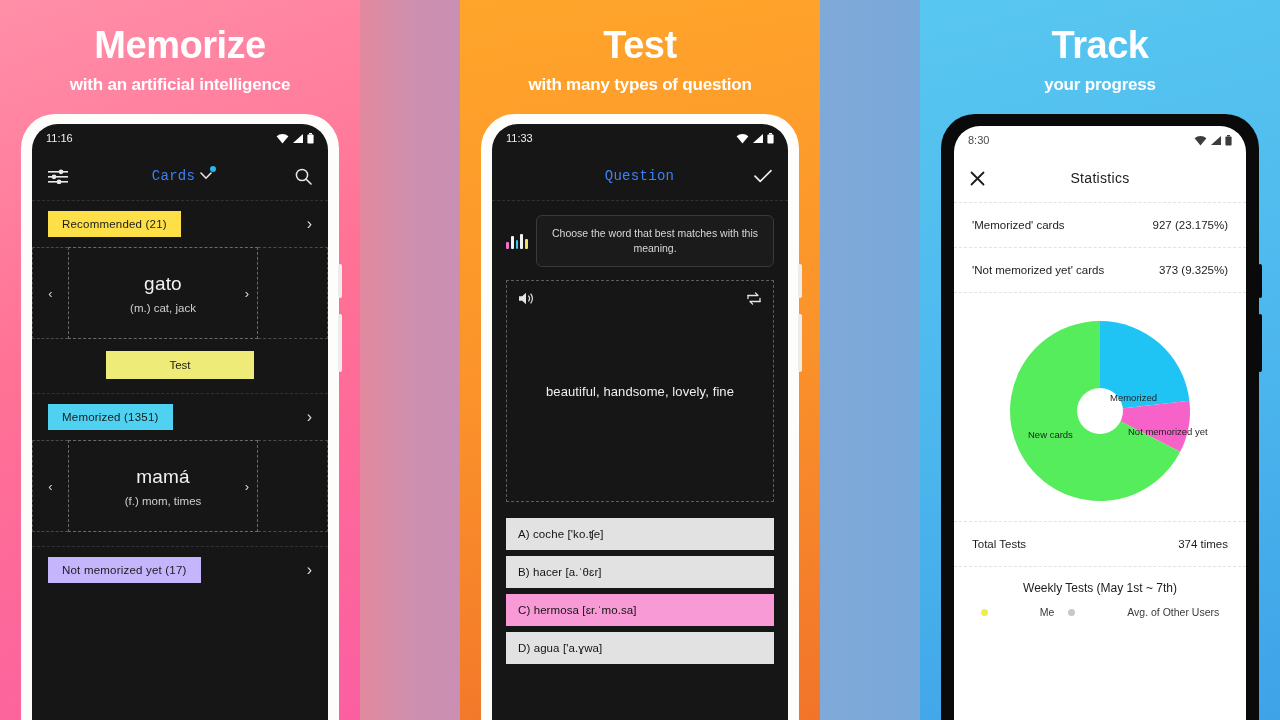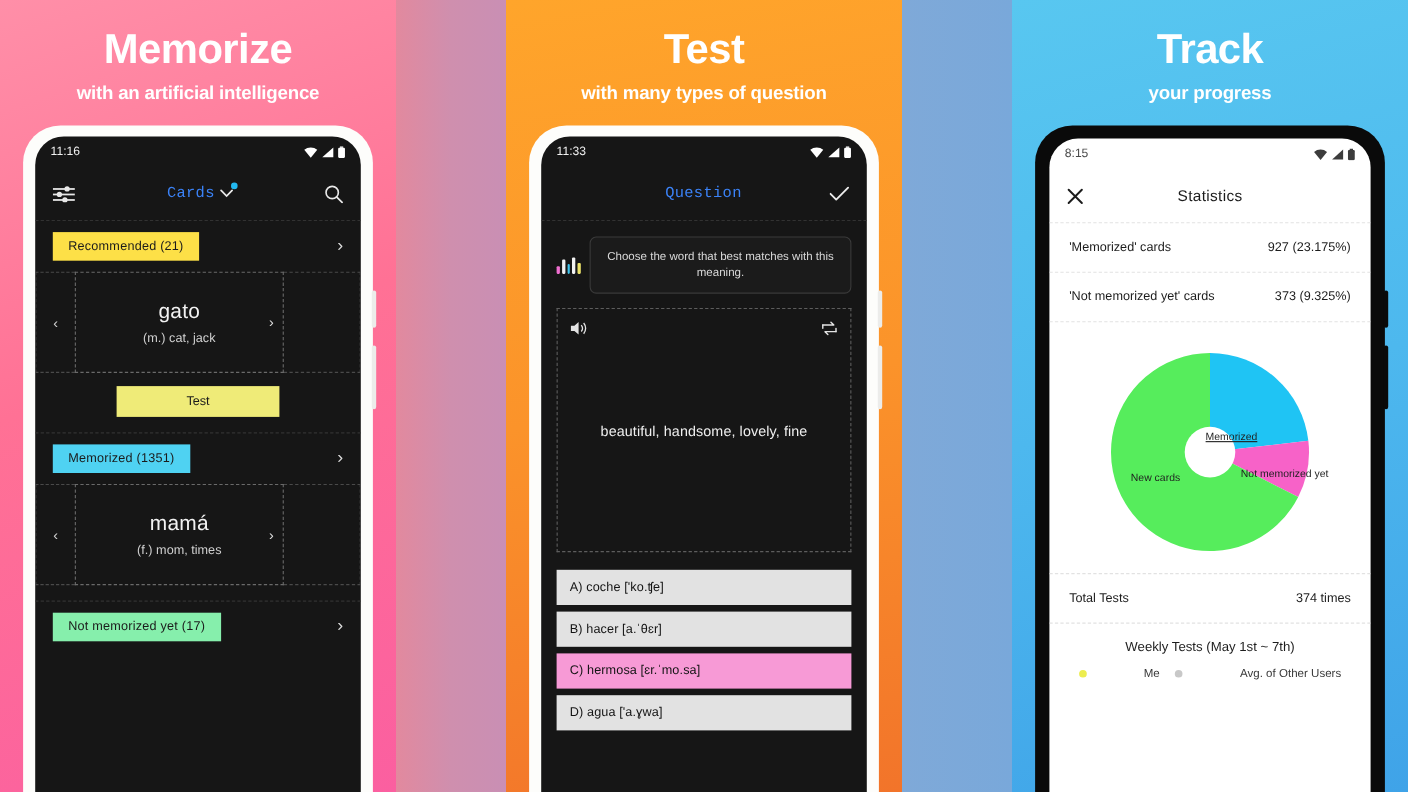--- a/index.html
+++ b/index.html
@@ -81,21 +81,21 @@
   .sec-head {
     display: flex; align-items: center; justify-content: space-between;
     padding: 0 16px 0 16px; margin-bottom: 10px;
   }
   .chip {
     font-size: 11.5px; color: #1b1b1b; padding: 7px 14px; font-weight: normal;
     letter-spacing: .2px;
   }
   .chip.yellow { background: #fde047; }
   .chip.cyan   { background: #4fd2f2; }
-  .chip.pink   { background: #86efac; }
+  .chip.pink   { background: #c4b5fd; }
   .chev { color: #dcdcdc; font-size: 16px; line-height: 1; }
 
   .card-row { display: flex; align-items: stretch; height: 92px; padding: 0 0; }
   .card-ghost {
     width: 36px; border: 1px dashed #4a4a4a; margin: 0 0;
     display: flex; align-items: center; justify-content: center;
     color: #cfcfcf; font-size: 13px;
   }
   .card-ghost.right { flex: 1; border-left: none; }
   .card-ghost.left  { border-right: none; }
@@ -140,21 +140,21 @@
   
   .stat-row {
     display: flex; align-items: center; justify-content: space-between;
     padding: 16px 18px; font-size: 11.5px; color: #1d1d1d;
   }
   .stat-row .val { color: #1d1d1d; }
   .chart-area { padding: 18px 0 10px 0; display: flex; justify-content: center; }
   .donut { position: relative; width: 200px; height: 200px; }
   .donut svg { display: block; }
   .donut-label { position: absolute; font-size: 9.5px; color: #1f1f1f; white-space: nowrap; }
-  .dl-mem { left: 96px; top: 81px; text-decoration: underline; }
+  .dl-mem { left: 110px; top: 81px; }
   .dl-not { left: 128px; top: 115px; }
   .dl-new { left: 28px; top: 118px; }
 
   .weekly-title { text-align: center; font-size: 12px; color: #1d1d1d; padding: 14px 0 0 0; }
   .legend { display: flex; align-items: center; justify-content: center; gap: 14px; padding-top: 11px; font-size: 10.5px; color: #3a3a3a; }
   .legend span.dot { width: 7px; height: 7px; border-radius: 50%; display: inline-block; margin-right: 5px; vertical-align: middle; }
   .legend .item { display: flex; align-items: center; gap: 47px; }
 </style>
 </head>
 <body>
@@ -347,21 +347,21 @@
       <div class="h1">Track</div>
       <div class="h2">your progress</div>
     </div>
 
     <div class="phone black">
       <div class="side-btn b1 dark-b"></div>
       <div class="side-btn b2 dark-b"></div>
       <div class="screen light">
 
         <div class="statusbar light">
-          <span>8:15</span>
+          <span>8:30</span>
           <span class="status-icons">
             <svg width="13" height="11" viewBox="0 0 13 11">
                 <path d="M6.5 10.5 0.6 3.2A9 9 0 0 1 12.4 3.2Z" fill="#3c3c3c"></path>
               </svg>
             <svg width="12" height="11" viewBox="0 0 12 11">
                 <path d="M11 1v9H1Z" fill="#3c3c3c"></path>
               </svg>
             <svg width="7" height="11" viewBox="0 0 7 11">
                 <rect x="2" y="0" width="3" height="1.4" fill="#3c3c3c"></rect>
                 <rect x="0.4" y="1.4" width="6.2" height="9.2" rx="1" fill="#3c3c3c"></rect>

